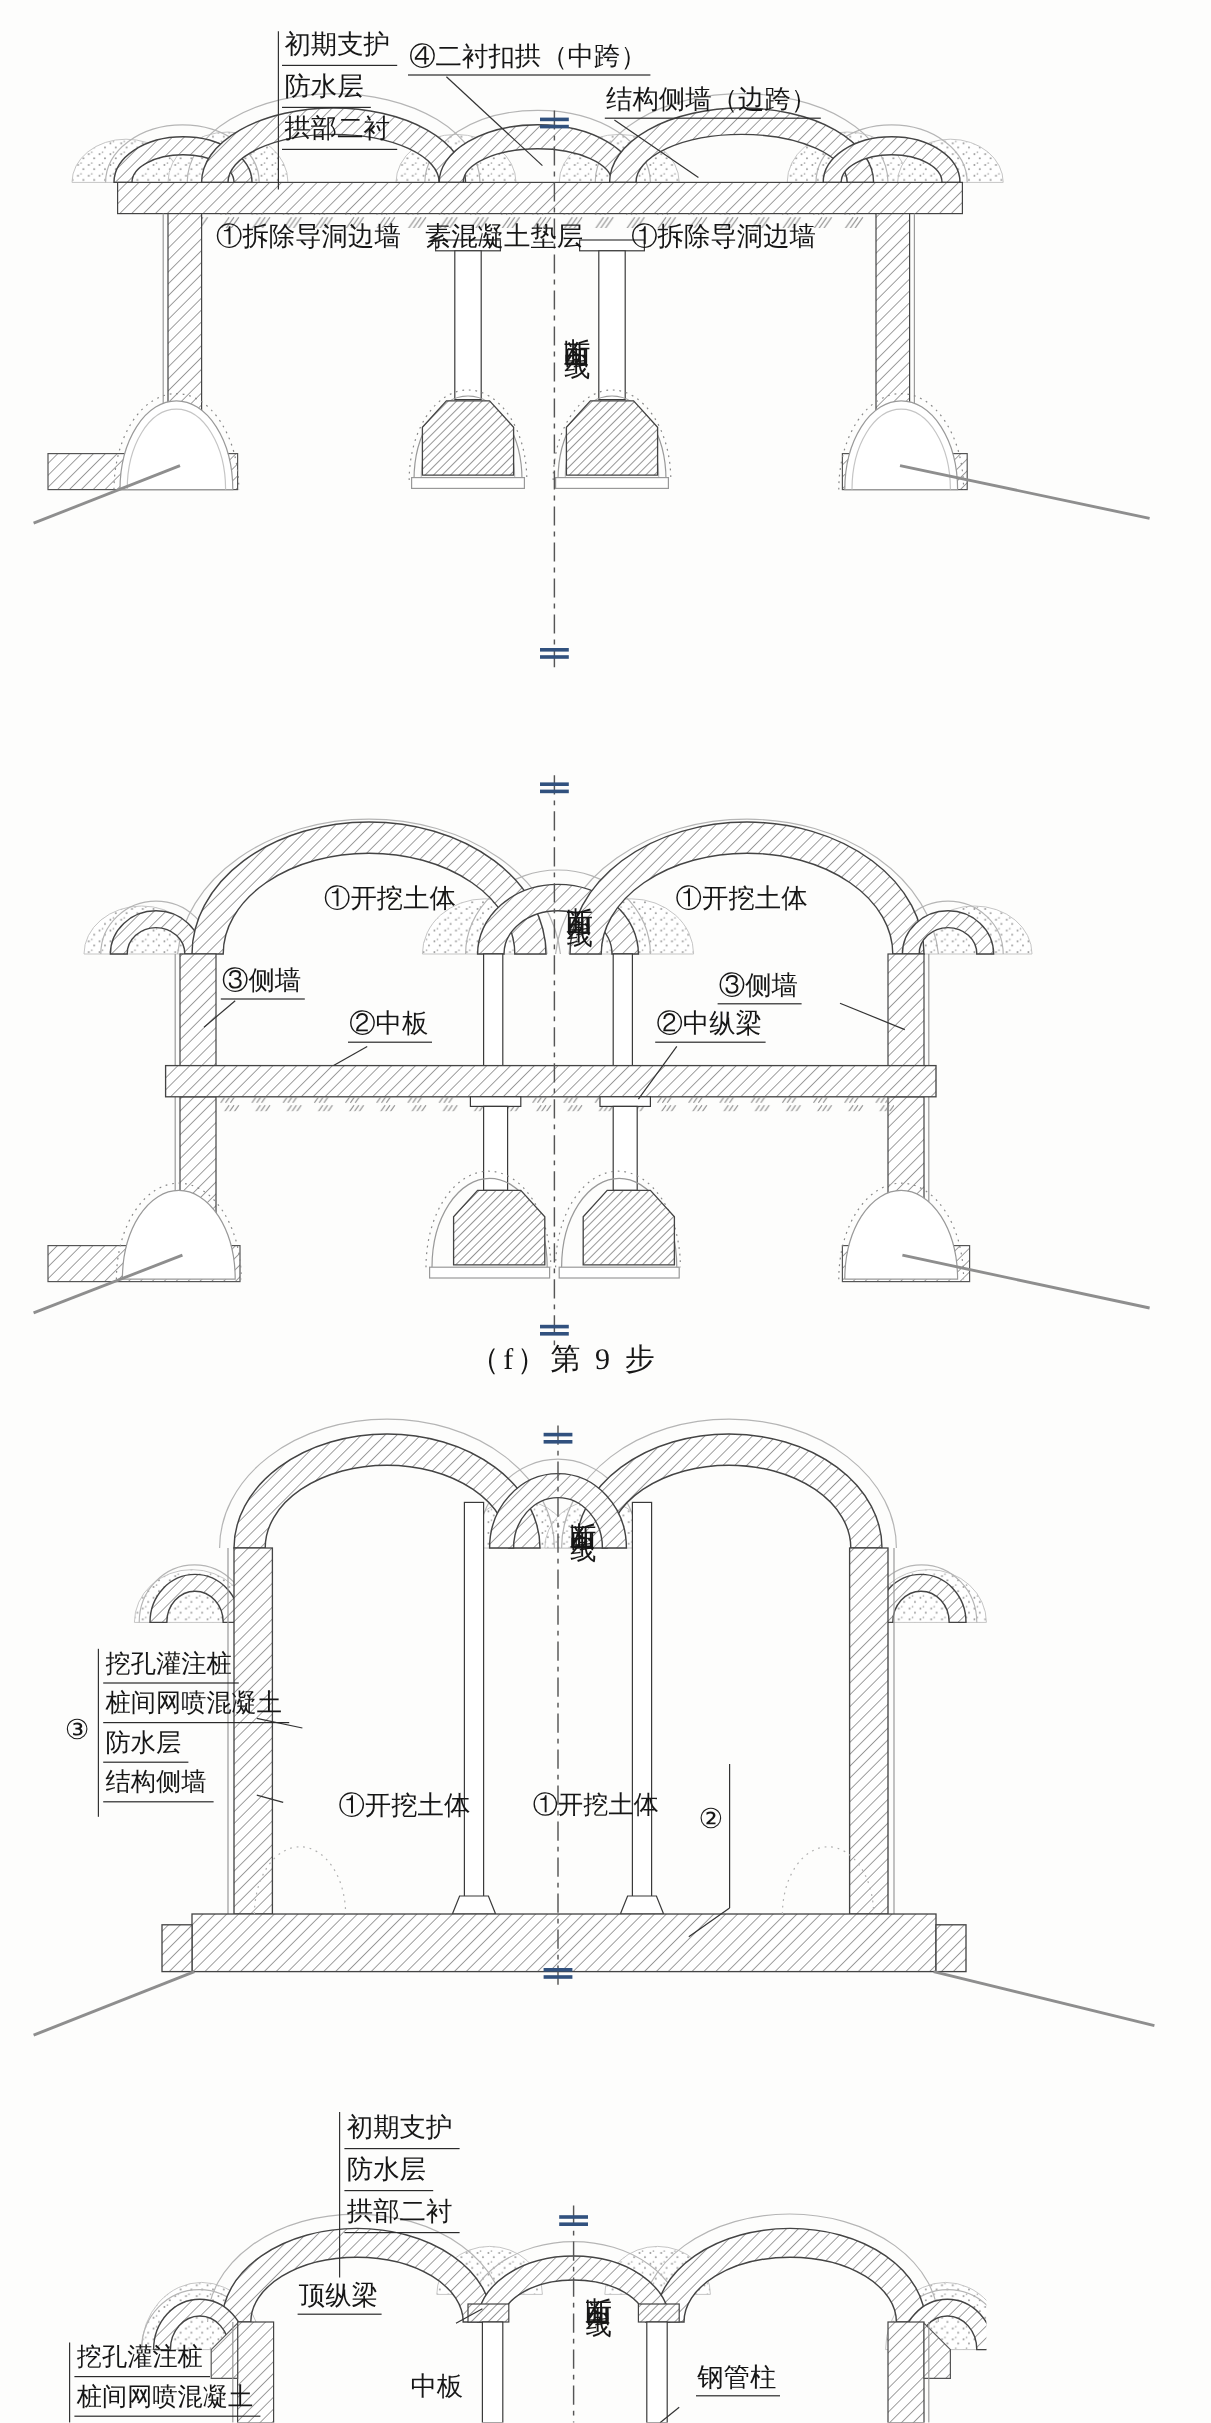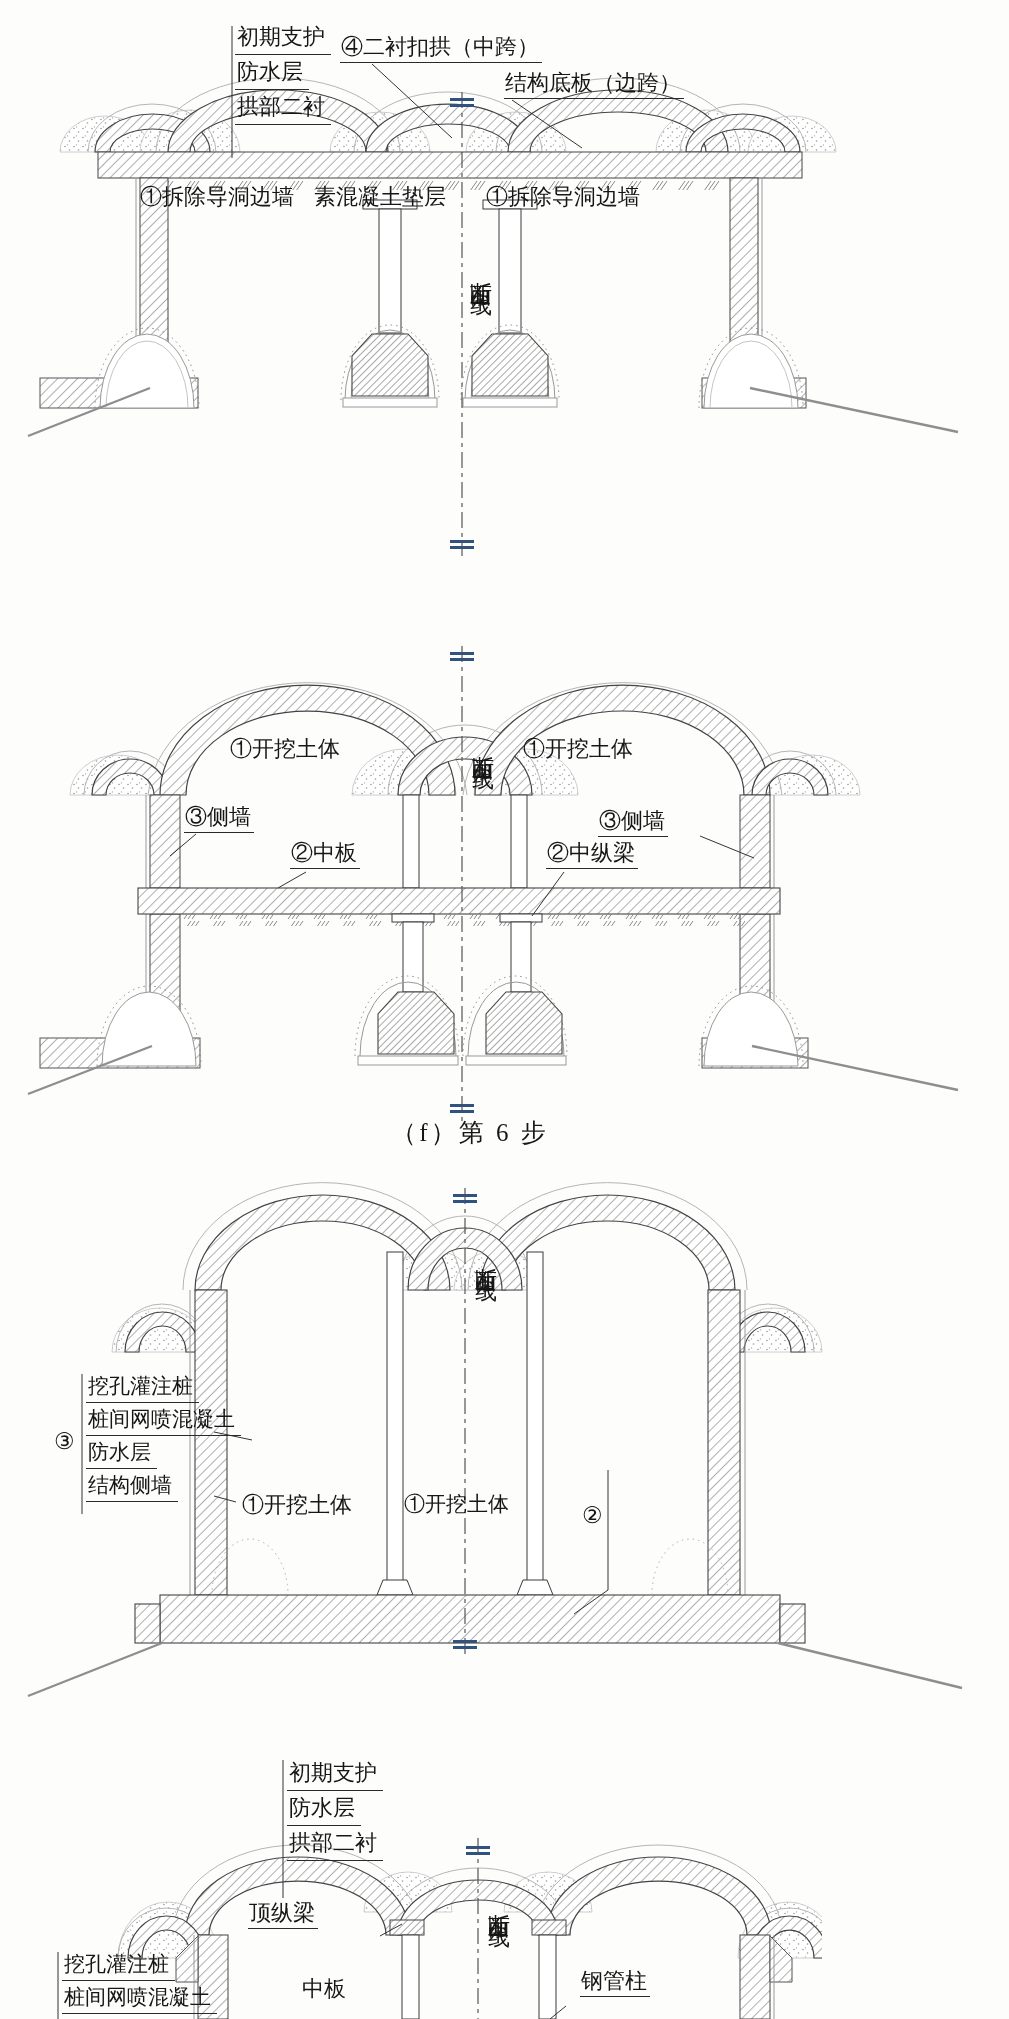--- a/index.html
+++ b/index.html
@@ -1,20 +1,20 @@
 <!DOCTYPE html>
 <html><head>
 <meta charset="utf-8">
 <style>
   html,body{margin:0;padding:0;}
   body{width:1009px;height:2019px;overflow:hidden;background:#fdfdfc;position:relative;
        font-family:"Liberation Serif","DejaVu Serif",serif;color:#161616;}
   .fig{position:absolute;left:0;width:822px;}
   .fig svg{position:absolute;left:0;top:0;}
-  .lbl{position:absolute;font-size:22px;line-height:1.2;white-space:nowrap;color:#161616;}
+  .lbl{position:absolute;font-size:22px;line-height:1.2;white-space:nowrap;color:#161616;padding-left:40px;}
   .u{border-bottom:1.6px solid #2a2a2a;padding:0 3px 2px 1px;}
   .stack{position:absolute;display:flex;flex-direction:column;align-items:flex-start;}
   .stack .row{border-bottom:1.6px solid #2a2a2a;padding:2px 6px 2px 2px;font-size:22px;white-space:nowrap;}
   .stack .row.sm{font-size:21px;}
   .stack .row.dash{border-bottom-style:dashed;}
   .vtext{position:absolute;writing-mode:vertical-rl;text-orientation:upright;font-size:22px;
          letter-spacing:4px;white-space:nowrap;}
   .cap{position:absolute;font-size:25px;letter-spacing:3px;text-align:center;width:300px;}
   .circ{position:absolute;font-size:23px;}
 </style>
@@ -123,21 +123,21 @@
     <line x1="372" y1="64" x2="452" y2="138"></line>
     <line x1="512" y1="100" x2="582" y2="148"></line>
   </g>
 </svg>
 <div class="stack" style="left:235px;top:20px">
   <span class="row">初期支护</span>
   <span class="row">防水层</span>
   <span class="row">拱部二衬</span>
 </div>
 <div class="lbl u" style="left:340px;top:34px">④二衬扣拱（中跨）</div>
-<div class="lbl u" style="left:504px;top:70px">结构底板（边跨）</div>
+<div class="lbl u" style="left:504px;top:70px">结构侧墙（边跨）</div>
 <div class="lbl" style="left:140px;top:184px">①拆除导洞边墙</div>
 <div class="lbl" style="left:314px;top:184px">素混凝土垫层</div>
 <div class="lbl" style="left:486px;top:184px">①拆除导洞边墙</div>
 <div class="vtext" style="left:466px;top:264px">断面中线</div>
 </div>
 
 <div class="fig" style="top:620px;height:520px">
 <svg width="1009" height="520" viewBox="0 0 1009 520">
   <g fill="url(#dots)" stroke="#c2c2c2" stroke-width="0.8">
     <path d="M70 175 A48 40 0 0 1 166 175 Z"></path>
@@ -219,21 +219,21 @@
         <line x1="564" y1="252" x2="532" y2="296"></line>
   </g>
 </svg>
 <div class="lbl" style="left:230px;top:116px">①开挖土体</div>
 <div class="lbl" style="left:523px;top:116px">①开挖土体</div>
 <div class="lbl u" style="left:184px;top:184px">③侧墙</div>
 <div class="lbl u" style="left:598px;top:188px">③侧墙</div>
 <div class="lbl u" style="left:290px;top:220px">②中板</div>
 <div class="lbl u" style="left:546px;top:220px">②中纵梁</div>
 <div class="vtext" style="left:468px;top:118px">断面中线</div>
-<div class="cap" style="left:320px;top:496px">（f）第 6 步</div>
+<div class="cap" style="left:320px;top:496px">（f）第 9 步</div>
 </div>
 
 <div class="fig" style="top:1140px;height:600px">
 <svg width="1009" height="600" viewBox="0 0 1009 600">
   <g fill="url(#dots)" stroke="#c2c2c2" stroke-width="0.8">
     <path d="M112 212 A48 44 0 0 1 208 212 Z"></path>
         <path d="M726 212 A48 44 0 0 1 822 212 Z"></path>
     <path d="M388 150 A44 40 0 0 1 476 150 Z"></path>
         <path d="M454 150 A44 40 0 0 1 542 150 Z"></path>
   </g>

